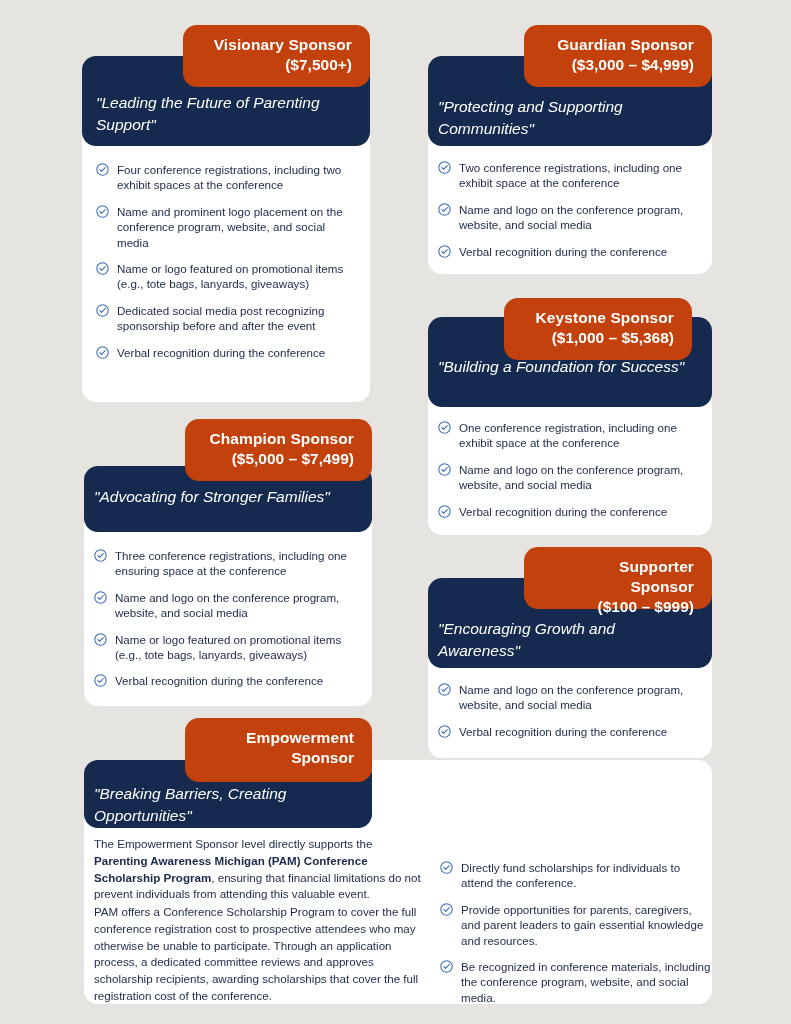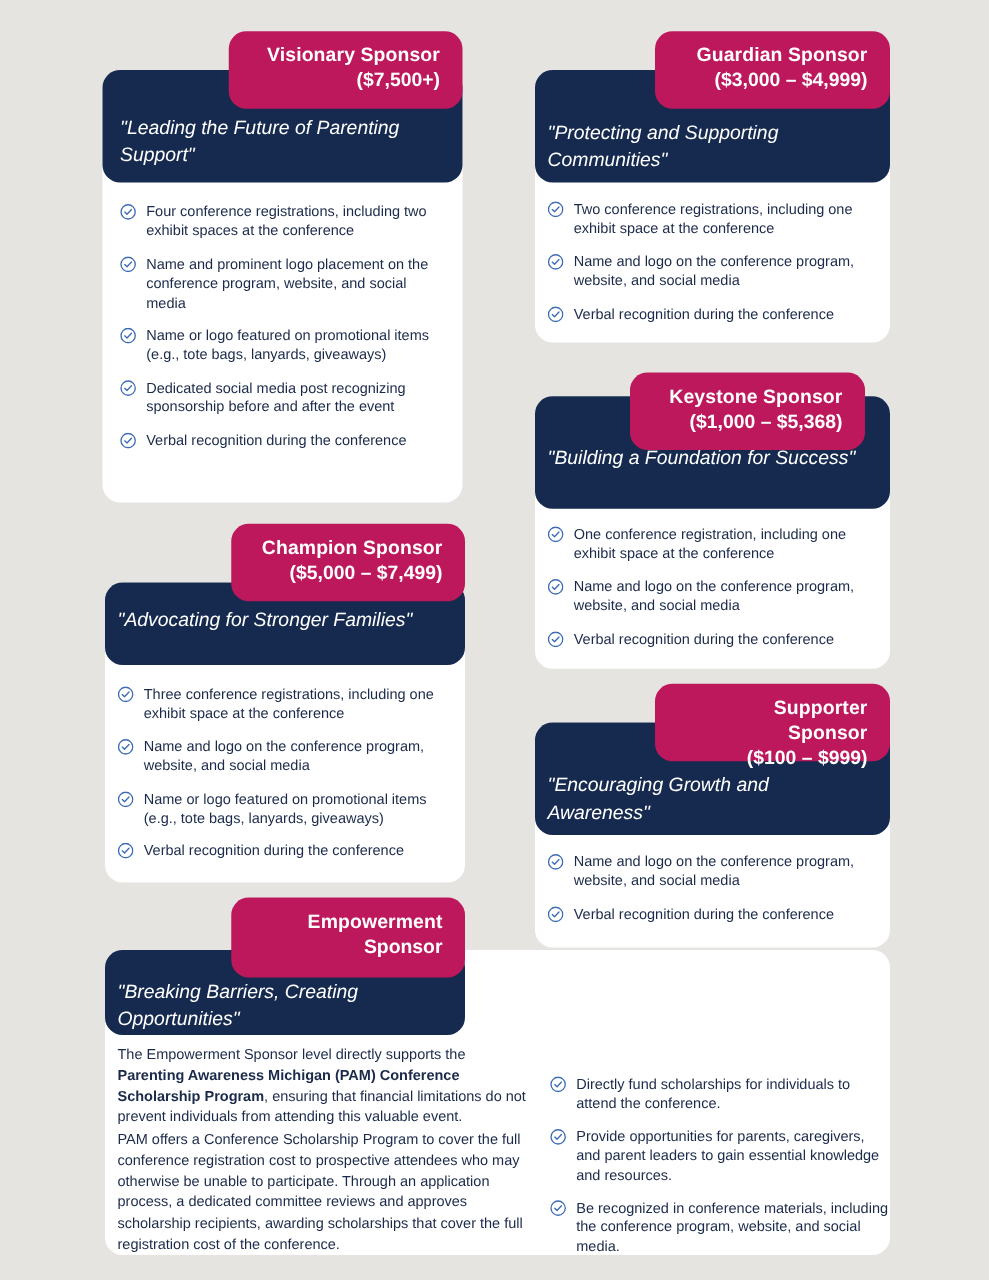--- a/index.html
+++ b/index.html
@@ -27,21 +27,21 @@
   }
   .header-block {
     position: absolute;
     background: #152a4e;
     border-radius: 14px;
     color: #ffffff;
     box-sizing: border-box;
   }
   .tab {
     position: absolute;
-    background: #be185d;
+    background: #c2410c;
     border-radius: 14px;
     color: #ffffff;
     box-sizing: border-box;
     text-align: right;
     font-weight: bold;
     line-height: 1.3;
     padding: 10px 18px 12px 18px;
   }
   .tab .tab-name {
     display: block;
@@ -244,21 +244,21 @@
   </div>
   <div class="tagline" style="left:94px; top:486px; width:272px;">"Advocating for Stronger Families"</div>
   <ul class="benefits" style="left:94px; top:548px; width:266px;">
     <li>
       <span class="check">
         <svg viewBox="0 0 16 16" width="13" height="13">
             <circle cx="8" cy="8" r="7" fill="none" stroke="#3b6bb5" stroke-width="1.3"></circle>
             <path d="M4.7 8.2 L6.9 10.4 L11.3 5.6" fill="none" stroke="#3b6bb5" stroke-width="1.3" stroke-linecap="round" stroke-linejoin="round"></path>
           </svg>
       </span>
-      <span class="txt">Three conference registrations, including one exhibit space at the conference</span>
+      <span class="txt">Three conference registrations, including one ensuring space at the conference</span>
     </li>
     <li>
       <span class="check">
         <svg viewBox="0 0 16 16" width="13" height="13">
             <circle cx="8" cy="8" r="7" fill="none" stroke="#3b6bb5" stroke-width="1.3"></circle>
             <path d="M4.7 8.2 L6.9 10.4 L11.3 5.6" fill="none" stroke="#3b6bb5" stroke-width="1.3" stroke-linecap="round" stroke-linejoin="round"></path>
           </svg>
       </span>
       <span class="txt">Name and logo on the conference program, website, and social media</span>
     </li>

